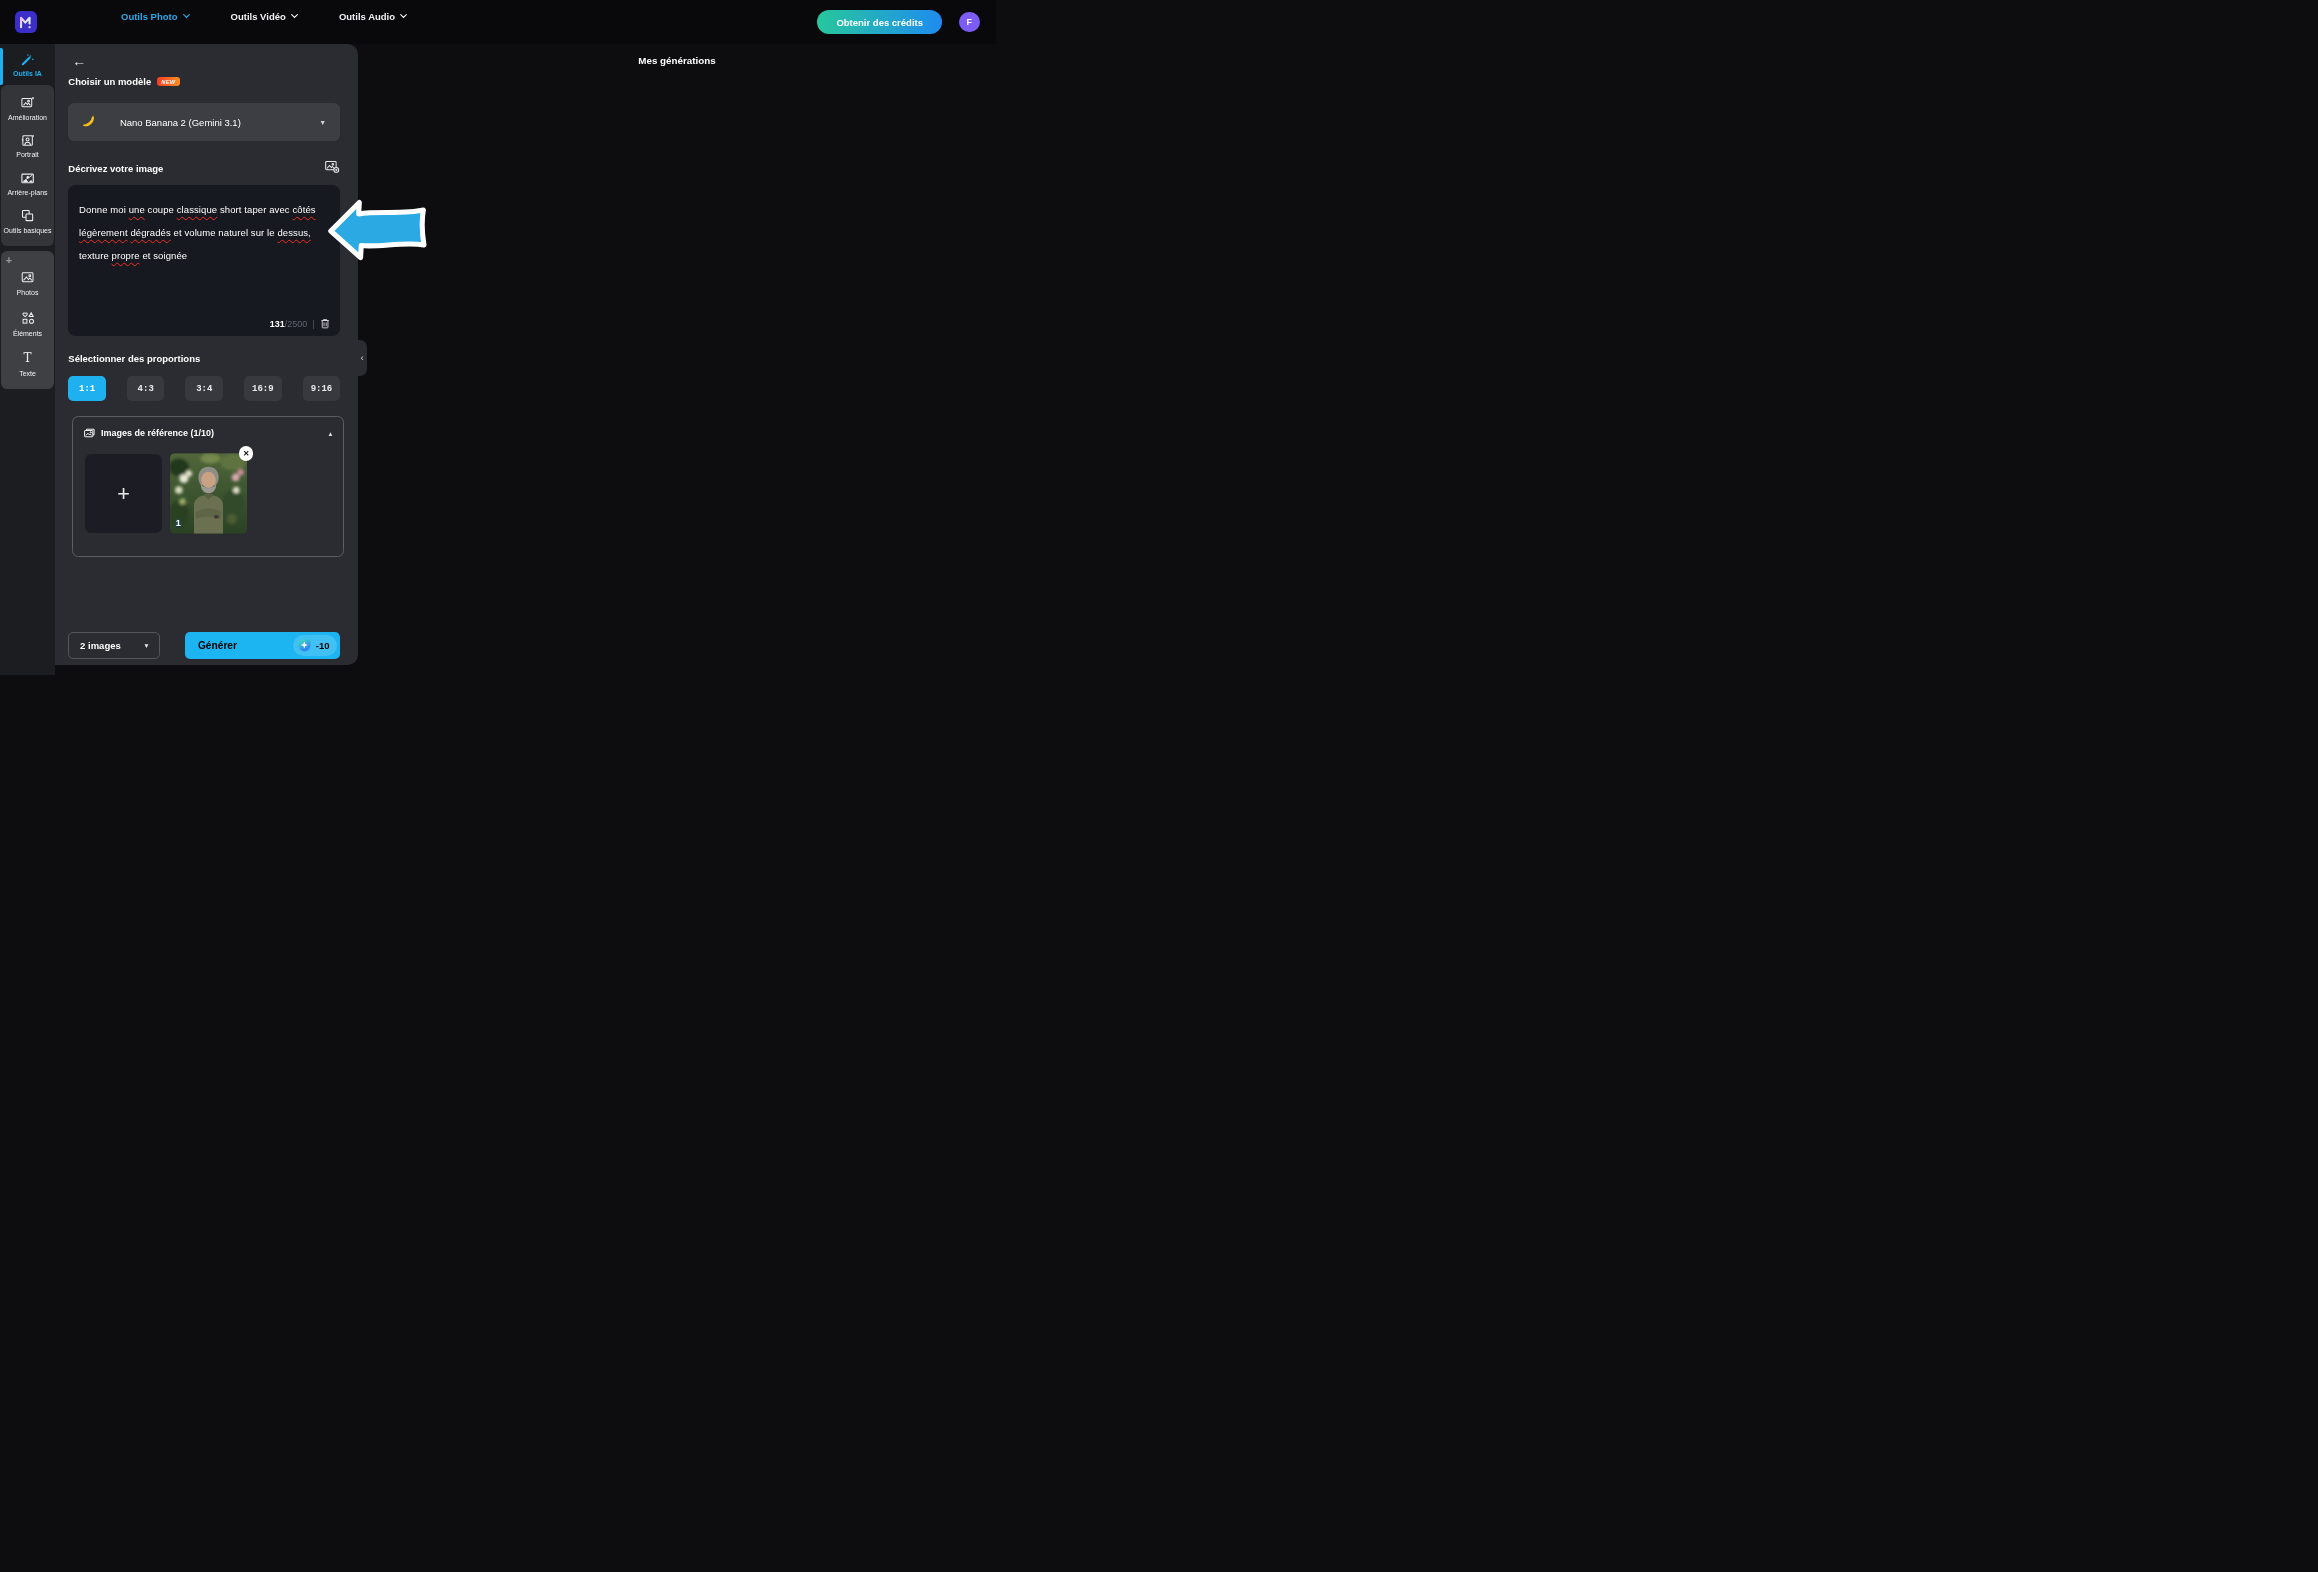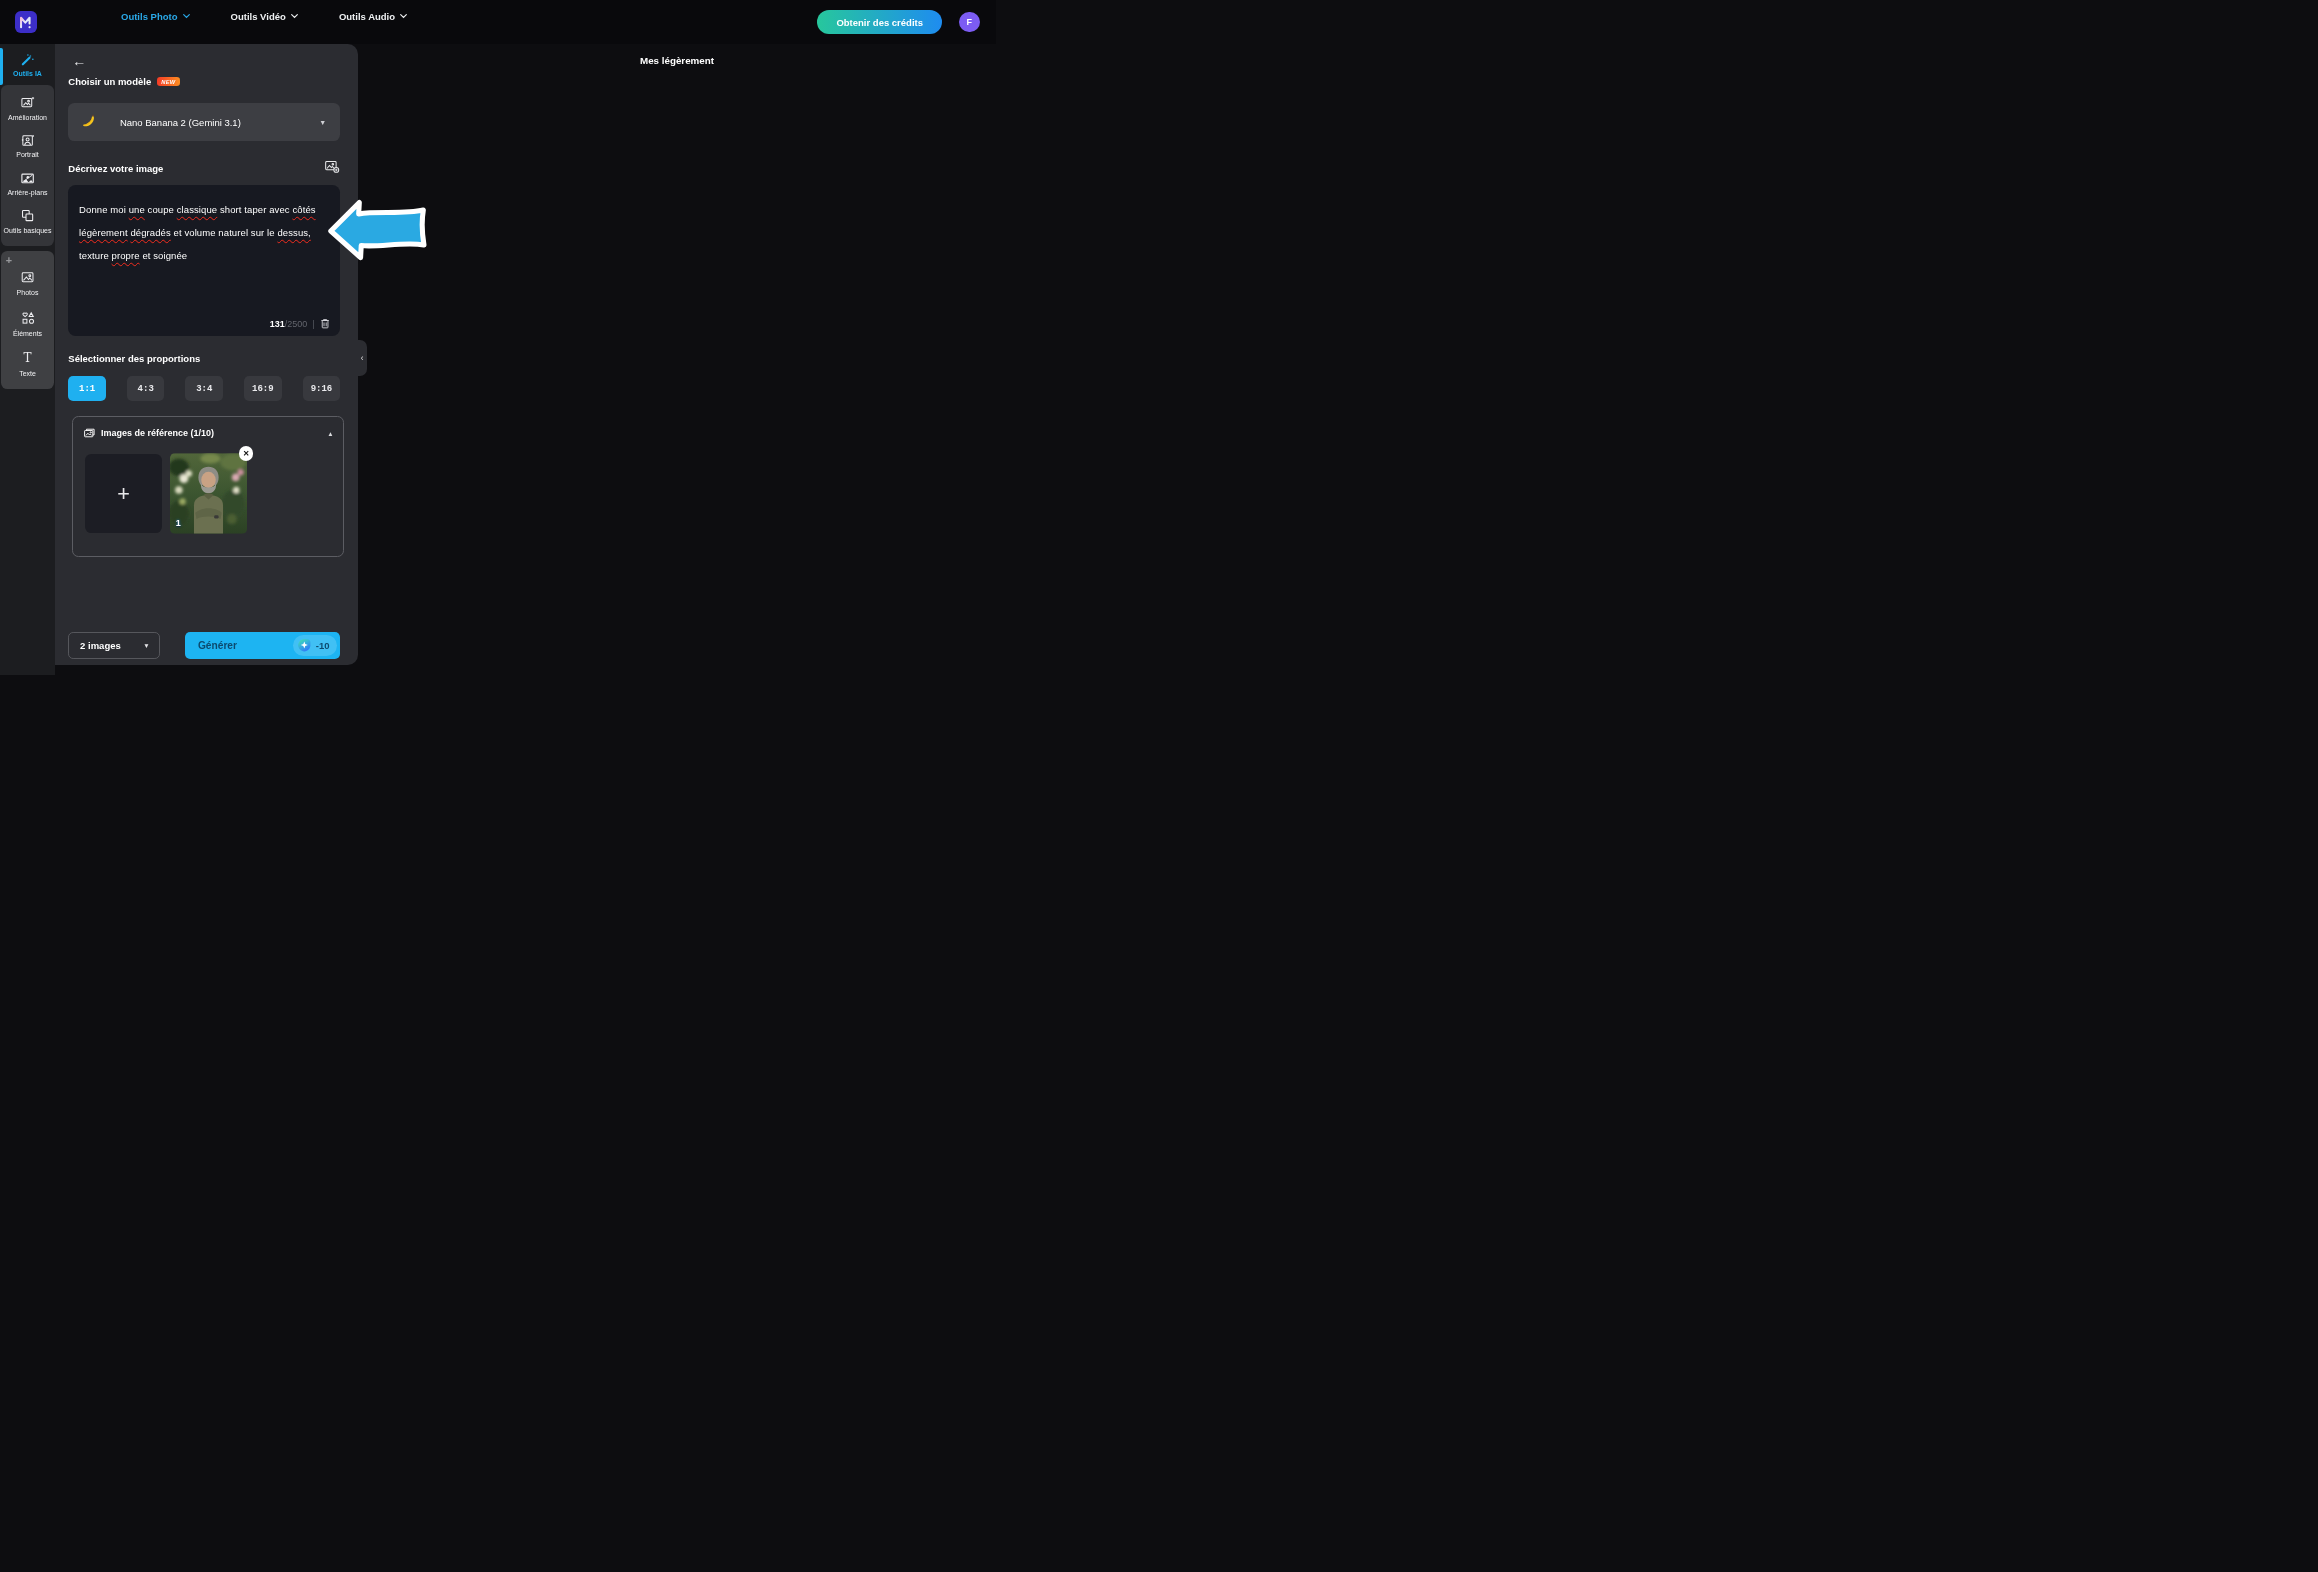--- a/index.html
+++ b/index.html
@@ -69,21 +69,21 @@
   .tile-plus { position:absolute; left:12px; top:37px; width:77px; height:79px; background:#1c1d24; border-radius:6.4px; border:none; color:#e8e8ea; font-size:21.6px; font-weight:200; cursor:pointer; }
   .tile-photo { position:absolute; left:97px; top:36px; width:77px; height:81px; border-radius:5.1px; cursor:pointer; }
   .tile-photo svg.ph { border-radius:5.1px; display:block; }
   .tile-x { position:absolute; right:-6.4px; top:-7px; width:14.6px; height:14.6px; border-radius:50%; background:#fff; border:none; color:#111; font-size:7.6px; font-weight:bold; cursor:pointer; display:flex; align-items:center; justify-content:center; line-height:1; }
   .tile-num { position:absolute; left:5.7px; bottom:5.7px; color:#fff; font-size:9px; font-weight:bold; text-shadow:0 0 2.5px rgba(30,140,240,.9), 0 0.6px 1.3px rgba(0,0,0,.8); }
 
   .panel-footer { position:absolute; left:13.3px; top:588px; width:272px; height:27px; display:flex; }
   .count-select { width:95px; height:27px; border:1px solid #56575c; border-radius:5.1px; background:transparent; color:#fff;
      font-family:inherit; font-size:9.5px; font-weight:bold; display:flex; align-items:center; cursor:pointer; padding:0 9px 0 10.8px; }
   .count-select .caret { margin-left:auto; font-size:6.4px; color:#e6e6e9; }
-  .gen-btn { margin-left:25px; width:163px; height:27px; border:none; border-radius:5.1px; background:#1db4f2; color:#0c4a6e;
+  .gen-btn { margin-left:25px; width:163px; height:27px; border:none; border-radius:5.1px; background:#1db4f2; color:#000000;
      font-family:inherit; display:flex; align-items:center; cursor:pointer; padding:0 3.2px 0 13.3px;text-align:right; }
   .gen-btn .g-label { font-size:10.2px; font-weight:bold; }
   .gen-btn .cost-pill { margin-left:auto; height:21.6px; border-radius:10.8px; background:rgba(255,255,255,.16); display:flex; align-items:center; gap:3.8px; padding:0 7.6px 0 4.4px; }
   .gen-btn .cost { font-size:9.5px; font-weight:bold; }
 
   .collapse-tab { position:absolute; left:357px; top:340px; width:10.2px; height:36px; background:#2b2c31; border-radius:0 7px 7px 0;
      display:flex; align-items:center; justify-content:center; color:#e8e8ea; font-size:8.3px; cursor:pointer; z-index:2; }
 
   
   .right { position:absolute; left:358px; top:44px; width:638px; height:631px; }
@@ -347,21 +347,21 @@
           </svg>
           <span class="cost">-10</span>
         </span>
       </button>
     </div>
   </section>
 
   <div class="collapse-tab">‹</div>
 
   <main class="right">
-    <h1 class="right-title">Mes légèrement</h1>
+    <h1 class="right-title">Mes générations</h1>
   </main>
 
   <svg class="note-arrow" width="109" height="74" viewBox="0 0 172 116">
     <path d="M6 58 L51 13 L50 31 C 78 26, 122 32, 152 25 C 149 43, 150 62, 153 80 C 121 75, 82 84, 54 81 L53 100 Z" fill="#2aa9e2" stroke="#ffffff" stroke-width="8" stroke-linejoin="round"></path>
   </svg>
 
 </div>
 
 
 </body></html>

